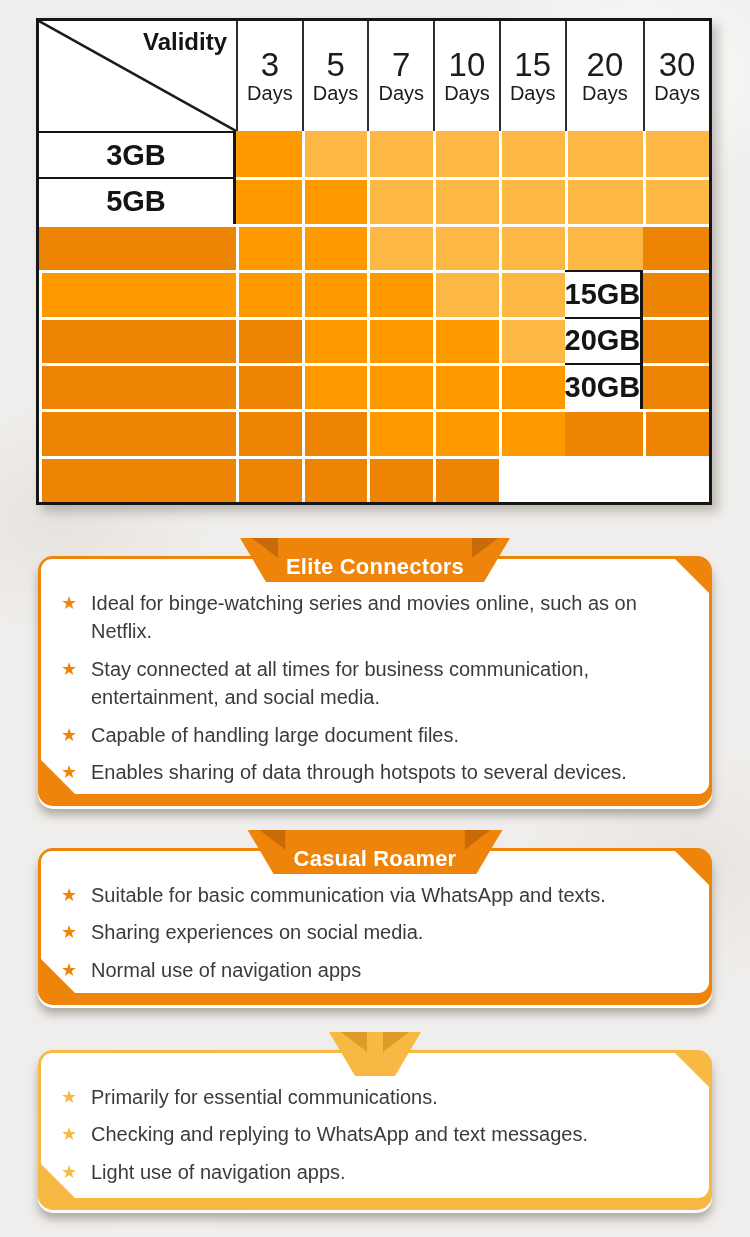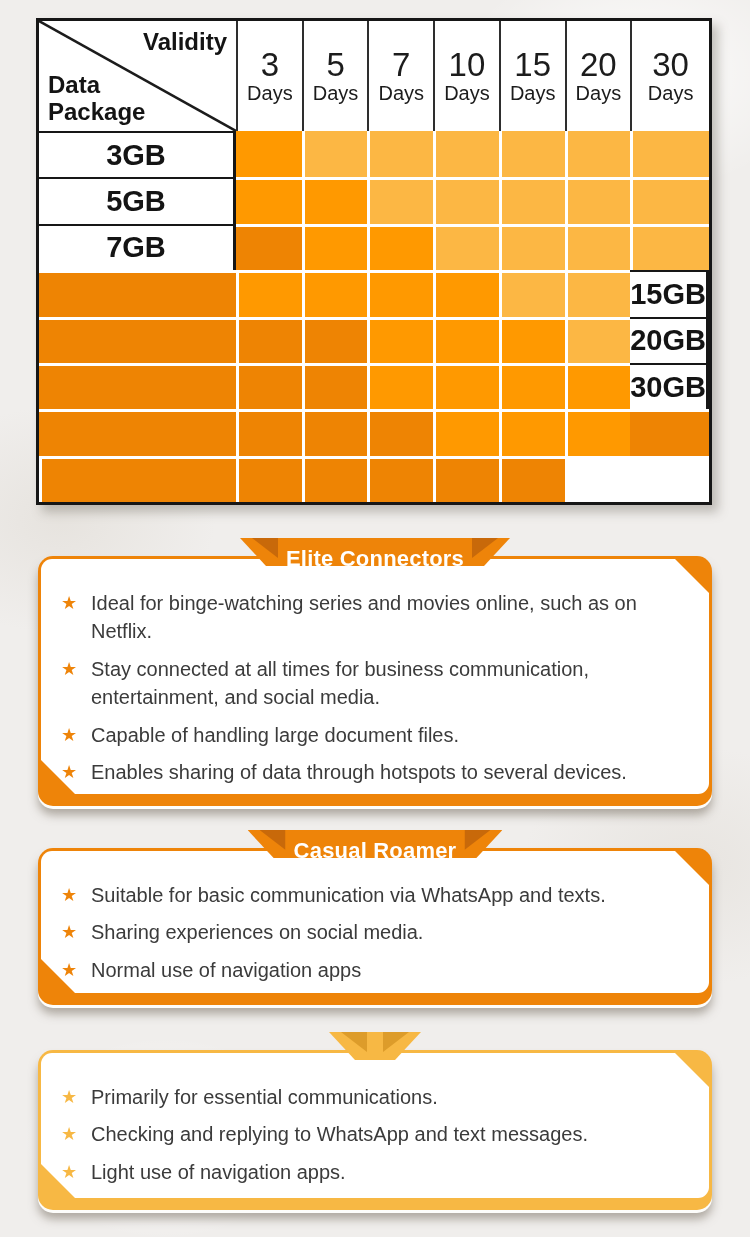--- a/index.html
+++ b/index.html
@@ -49,21 +49,21 @@
     padding:3px 3px 12px 3px;
     box-shadow:0 3px 0 #fdfdfb, 0 9px 10px rgba(110,100,86,0.5);
   }
   .card-inner{
     height:100%;background:#fff;border-radius:11px;box-sizing:border-box;
     clip-path:polygon(0 0, calc(100% - 34px) 0, 100% 34px, 100% 100%, 34px 100%, 0 calc(100% - 34px));
     padding:30px 20px 0 16px;
   }
   .banner{
     position:absolute;top:-18px;left:50%;transform:translateX(-50%);
-    height:28px;padding:0 46px;z-index:5;white-space:nowrap;
+    height:28px;padding:8px 46px;z-index:5;white-space:nowrap;
   }
   .banner-bg{
     position:absolute;inset:0;background:var(--accent);
     clip-path:polygon(0 0, 100% 0, calc(100% - 26px) 100%, 26px 100%);
   }
   .fold{position:absolute;top:0;width:26px;height:20px;background:var(--accent-dark);}
   .fold-l{left:12px;clip-path:polygon(0 0, 100% 0, 100% 100%);}
   .fold-r{right:12px;clip-path:polygon(0 0, 100% 0, 0 100%);}
   .banner-text{
     position:relative;z-index:2;display:block;line-height:42px;text-align:center;
@@ -78,24 +78,20 @@
 <body>
 
 <div class="stage">
 
   <div class="ptable">
     <div class="corner">
       <svg class="diag" viewBox="0 0 197 110" preserveAspectRatio="none">
         <line x1="0" y1="0" x2="197" y2="110" stroke="#1c1c1c" stroke-width="2.5"></line>
       </svg>
       <div class="corner-top">Validity</div>
-      <div class="corner-bottom">
-        <span>Data</span>
-        <span>Package</span>
-      </div>
     </div>
 
   <div class="hcell">
         <div class="hnum">3</div>
         <div class="hunit">Days</div>
       </div>
       <div class="hcell">
         <div class="hnum">5</div>
         <div class="hunit">Days</div>
       </div>
@@ -128,21 +124,20 @@
       <div class="dcell r0" style="background: rgb(252, 183, 68);"></div>
       <div class="dcell r0" style="background: rgb(252, 183, 68);"></div>
       <div class="lcell">5GB</div>
       <div class="dcell c0" style="background: rgb(255, 153, 0);"></div>
       <div class="dcell" style="background: rgb(255, 153, 0);"></div>
       <div class="dcell" style="background: rgb(252, 183, 68);"></div>
       <div class="dcell" style="background: rgb(252, 183, 68);"></div>
       <div class="dcell" style="background: rgb(252, 183, 68);"></div>
       <div class="dcell" style="background: rgb(252, 183, 68);"></div>
       <div class="dcell" style="background: rgb(252, 183, 68);"></div>
-      <div class="lcell">7GB</div>
       <div class="dcell c0" style="background: rgb(238, 132, 3);"></div>
       <div class="dcell" style="background: rgb(255, 153, 0);"></div>
       <div class="dcell" style="background: rgb(255, 153, 0);"></div>
       <div class="dcell" style="background: rgb(252, 183, 68);"></div>
       <div class="dcell" style="background: rgb(252, 183, 68);"></div>
       <div class="dcell" style="background: rgb(252, 183, 68);"></div>
       <div class="dcell" style="background: rgb(252, 183, 68);"></div>
       <div class="dcell c0" style="background: rgb(238, 132, 3);"></div>
       <div class="dcell" style="background: rgb(255, 153, 0);"></div>
       <div class="dcell" style="background: rgb(255, 153, 0);"></div>

